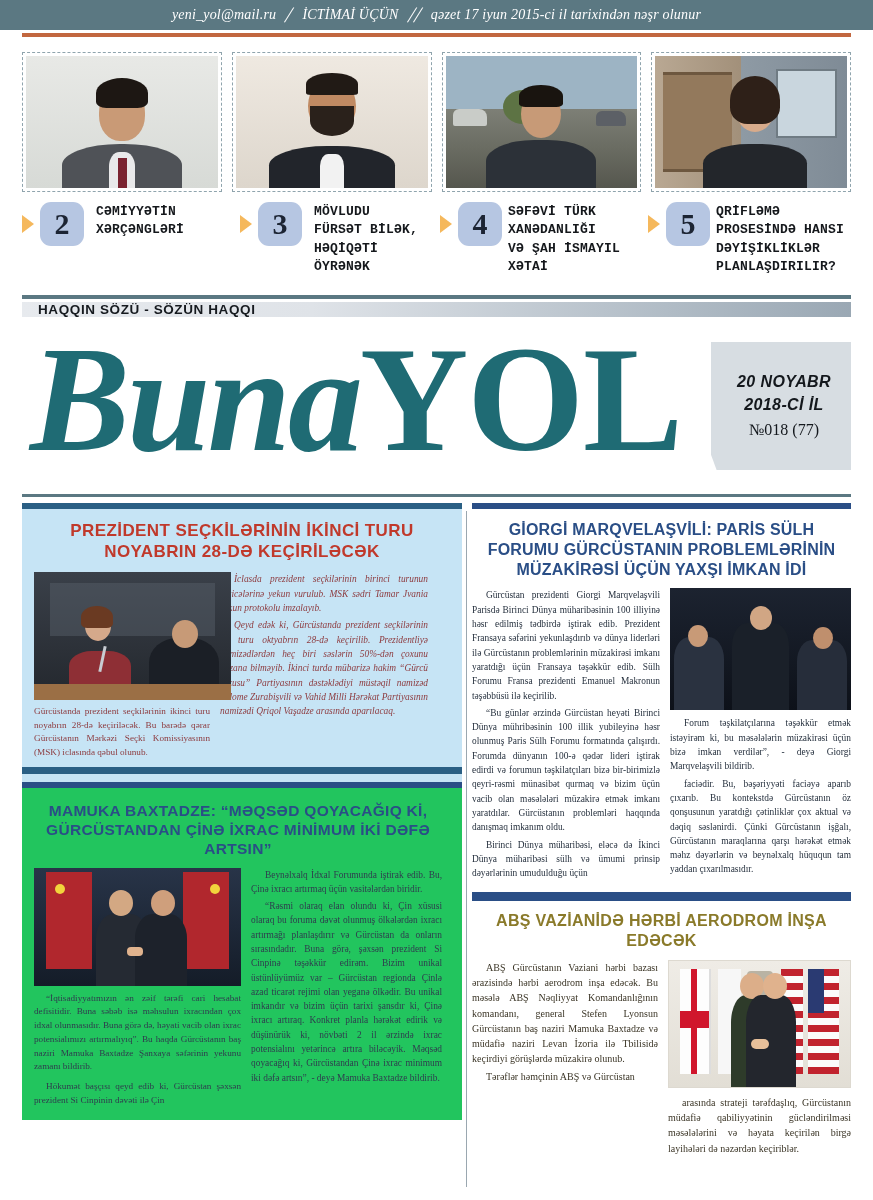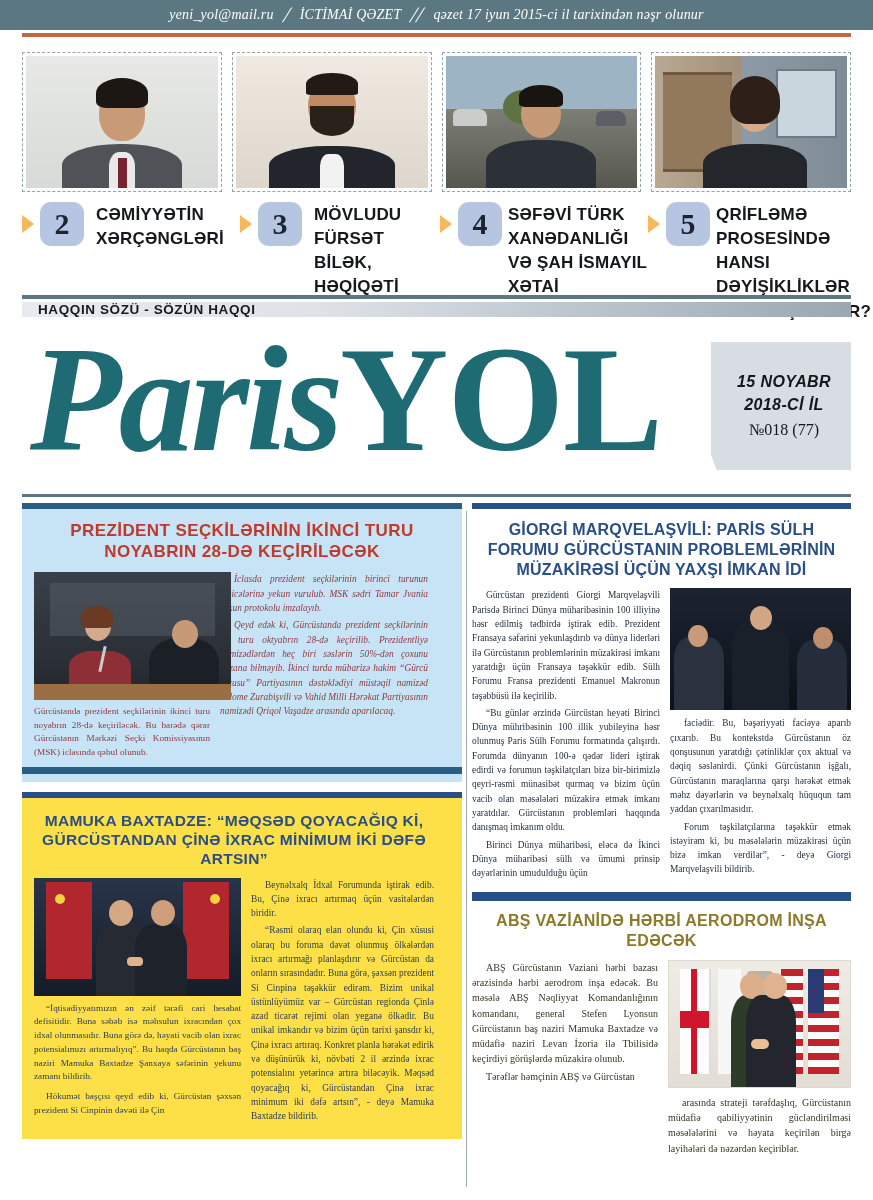--- a/index.html
+++ b/index.html
@@ -102,21 +102,21 @@
     border-top:9px solid transparent;border-bottom:9px solid transparent;
     margin-top:15px; flex:0 0 auto;
   }
   .numbox {
     width:44px;height:44px;flex:0 0 auto;background:#b6c6e2;border-radius:11px;
     display:flex;align-items:center;justify-content:center;
     font-family:"Liberation Serif",serif;font-weight:bold;font-size:30px;color:#1c2433;
     margin-top:2px;
   }
   .ttext {
-    font-family:Liberation Sans, sans-serif; font-weight:bold; font-size:17px;
+    font-family:Liberation Mono, monospace; font-weight:bold; font-size:13px;
     line-height:1.42; color:#15181c; letter-spacing:.2px; padding-top:3px;
     text-transform:uppercase;
   }
   .teaser.t1 .ttext, .teaser.t2 .ttext { padding-left:6px; }
 
   
   .mh-rule-top { position:absolute; left:22px; top:295px; width:829px; height:4px; background:#5b7882; }
   .motto-band {
     position:absolute; left:22px; top:302px; width:829px; height:15px;
     background:linear-gradient(90deg,#e7eaee 0%, #dfe3e8 35%, #b9c3cc 70%, #9aa8b4 100%);
@@ -180,21 +180,21 @@
   .photoA .panel { position:absolute; left:8%; top:8%; width:84%; height:42%; background:#555d68; opacity:.5;}
   .photoA .head  { position:absolute; left:26%; top:30%; width:26px; height:30px; background:#d5a98b; border-radius:50%;}
   .photoA .hair  { position:absolute; left:24%; top:26%; width:32px; height:22px; background:#6a3a22; border-radius:50% 50% 20% 20%;}
   .photoA .body  { position:absolute; left:18%; bottom:6%; width:62px; height:42px; background:#8e2f35; border-radius:36% 36% 0 0;}
   .photoA .mic   { position:absolute; left:34%; bottom:22%; width:3px; height:26px; background:#c8ccd2; transform:rotate(12deg);}
   .photoA .man2  { position:absolute; right:6%; bottom:0; width:70px; height:62px; background:#1b1f26; border-radius:40% 40% 0 0;}
   .photoA .man2h { position:absolute; right:17%; bottom:52px; width:26px; height:28px; background:#c79a77; border-radius:50%;}
   .photoA .desk  { position:absolute; left:0; bottom:0; width:100%; height:13%; background:#9b6f45;}
 
   
-  .artB { background:#fde047; padding:10px 28px 12px 12px; position:relative; margin-top:10px;}
+  .artB { background:#22c55e; padding:10px 20px 12px 12px; position:relative; }
   .artB .bar-top { position:absolute; left:0; top:0; width:100%; height:6px; background:#2a4e86;}
   .hdB {
     font-family:"Liberation Sans",sans-serif; font-weight:bold; font-size:15.5px;
     color:#2a4e86; text-align:center; line-height:1.24; letter-spacing:.3px;
     margin:9px 0 9px; text-transform:uppercase;
   }
   .artB-body { display:flex; gap:10px; }
   .artB-left { width:207px; }
   .artB-right{ width:198px; }
   .artB .ptxt { color:#2f3d4e; font-size:9.4px; }
@@ -266,21 +266,21 @@
   .photoD .shake{ position:absolute; left:50%; bottom:38px; margin-left:-9px; width:18px;height:10px; background:#e8c09a; border-radius:5px;}
 </style>
 </head>
 <body>
 
 <div class="page">
 
   <div class="topbar">
     <span class="seg">yeni_yol@mail.ru</span>
     <span class="sep">/</span>
-    <span class="seg">İCTİMAİ QƏZET</span>
+    <span class="seg">İCTİMAİ ÜÇÜN</span>
     <span class="sep">/</span>
     <span class="sep">/</span>
     <span class="seg">qəzet 17 iyun 2015-ci il tarixindən nəşr olunur</span>
   </div>
   <div class="topbar-rule"></div>
 
   <div class="photostrip">
     <div class="pcell">
       <div class="pimg ph1">
         <div class="body"></div>
@@ -349,23 +349,23 @@
 DƏYİŞİKLİKLƏR
 PLANLAŞDIRILIR?</div>
     </div>
   </div>
 
   <div class="mh-rule-top"></div>
   <div class="motto-band">
     <div class="motto">HAQQIN SÖZÜ - SÖZÜN HAQQI</div>
   </div>
   <div class="masthead">
-    <div class="logo"><span class="yeni">Paris</span><span class="yol">YOL</span></div>
+    <div class="logo"><span class="yeni">Buna</span><span class="yol">YOL</span></div>
     <div class="datebox">
-      <div class="dl1">15 NOYABR</div>
+      <div class="dl1">20 NOYABR</div>
       <div class="dl2">2018-Cİ İL</div>
       <div class="dl3">№018  (77)</div>
     </div>
   </div>
   <div class="mh-rule-bot"></div>
 
   <div class="content">
     <div class="vdiv"></div>
 
     <div class="col-left">
@@ -440,22 +440,22 @@
             <div class="photoC">
               <div class="bg"></div>
                 <div class="crowd1"></div>
                 <div class="crowd2"></div>
               <div class="mid"></div>
                 <div class="h1"></div>
                 <div class="h2"></div>
                 <div class="h3"></div>
             </div>
             <div style="height:6px"></div>
+            <div class="ptxt">Forum təşkilatçılarına təşəkkür etmək istəyirəm ki, bu məsələlərin müzakirəsi üçün bizə imkan verdilər”, - deyə Giorgi Marqvelaşvili bildirib.</div>
             <div class="ptxt">faciədir. Bu, bəşəriyyəti faciəyə aparıb çıxarıb. Bu kontekstdə Gürcüstanın öz qonşusunun yaratdığı çətinliklər çox aktual və dəqiq səslənirdi. Çünki Gürcüstanın işğalı, Gürcüstanın maraqlarına qarşı hərəkət etmək məhz dəyərlərin və beynəlxalq hüququn tam yaddan çıxarılmasıdır.</div>
-            <div class="ptxt">Forum təşkilatçılarına təşəkkür etmək istəyirəm ki, bu məsələlərin müzakirəsi üçün bizə imkan verdilər”, - deyə Giorgi Marqvelaşvili bildirib.</div>
           </div>
         </div>
       </div>
 
       <div class="artD">
         <div class="bar-top"></div>
         <div class="hdD">ABŞ VAZİANİDƏ HƏRBİ AERODROM İNŞA EDƏCƏK</div>
         <div class="artD-top">
           <div class="artD-col1">
             <div class="ptxt">ABŞ Gürcüstanın Vaziani hərbi bazası ərazisində hərbi aerodrom inşa edəcək. Bu məsələ ABŞ Nəqliyyat Komandanlığının komandanı, general Stefen Lyonsun Gürcüstanın baş naziri Mamuka Baxtadze və müdafiə naziri Levan İzoria ilə Tbilisidə keçirdiyi görüşlərdə müzakirə olunub.</div>

